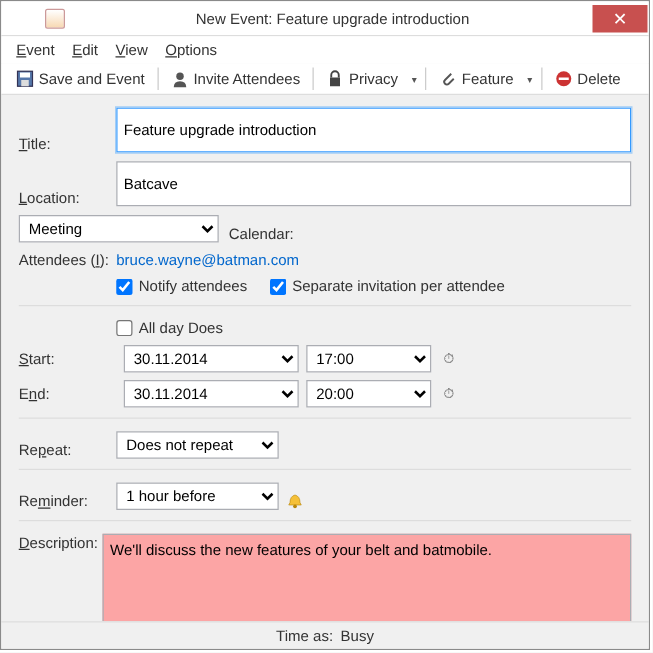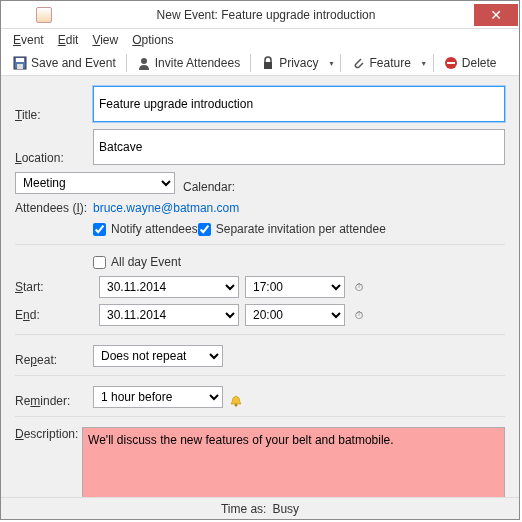--- a/index.html
+++ b/index.html
@@ -127,37 +127,37 @@
       <select class="sel" style="width:160px"><option>Meeting</option></select>
       <span style="width:8px"></span>
       <span class="lbl" style="width:60px">Calendar:</span>
     </div>
 
     <div class="row">
       <span class="lbl">Attendees (<u>I</u>):</span>
       <span class="link">bruce.wayne@batman.com</span>
     </div>
 
-    <div class="row" style="padding-left:78px; ">
+    <div class="row" style="padding-left:78px; gap:18px;">
       <label class="chk">
           <input type="checkbox" checked="" style="">
           <span>Notify attendees</span>
         </label>
       <label class="chk">
           <input type="checkbox" checked="" style="">
           <span>Separate invitation per attendee</span>
         </label>
     </div>
 
     <hr class="div">
 
     <div class="row" style="padding-left:78px;">
       <label class="chk">
           <input type="checkbox" style="">
-          <span>All day Event</span>
+          <span>All day Does</span>
         </label>
     </div>
 
     <div class="dt-row">
       <span class="lbl"><u>S</u>tart:</span>
       <select class="sel dt-sel"><option>30.11.2014</option></select>
       <select class="sel tm-sel"><option>17:00</option></select>
       <span class="tzbtn">⏱</span>
     </div>
 

